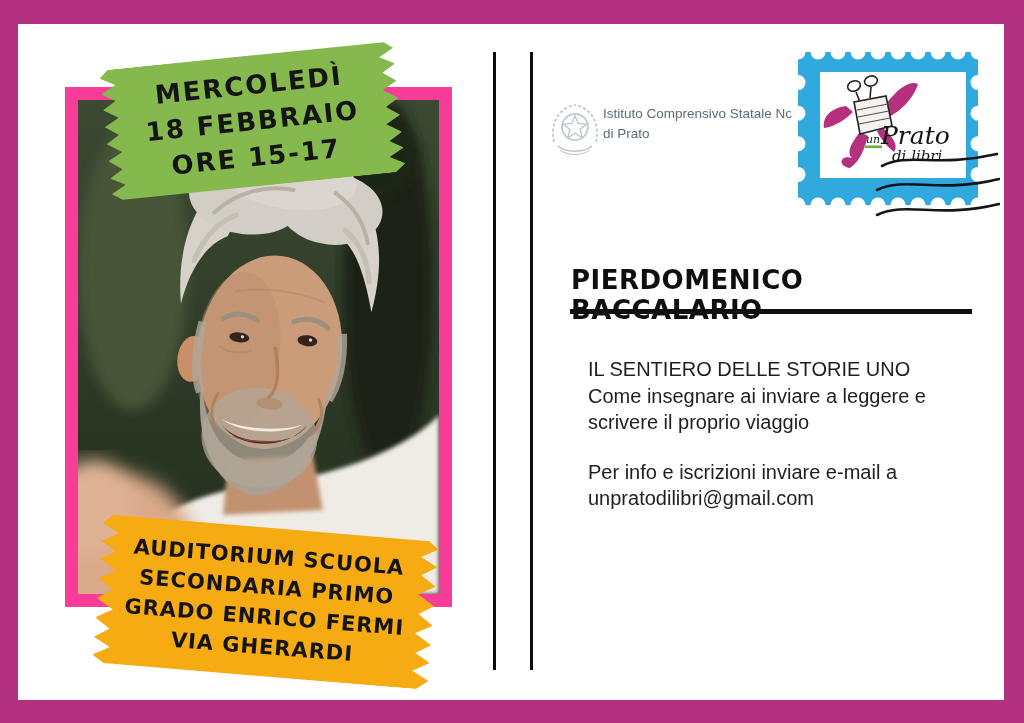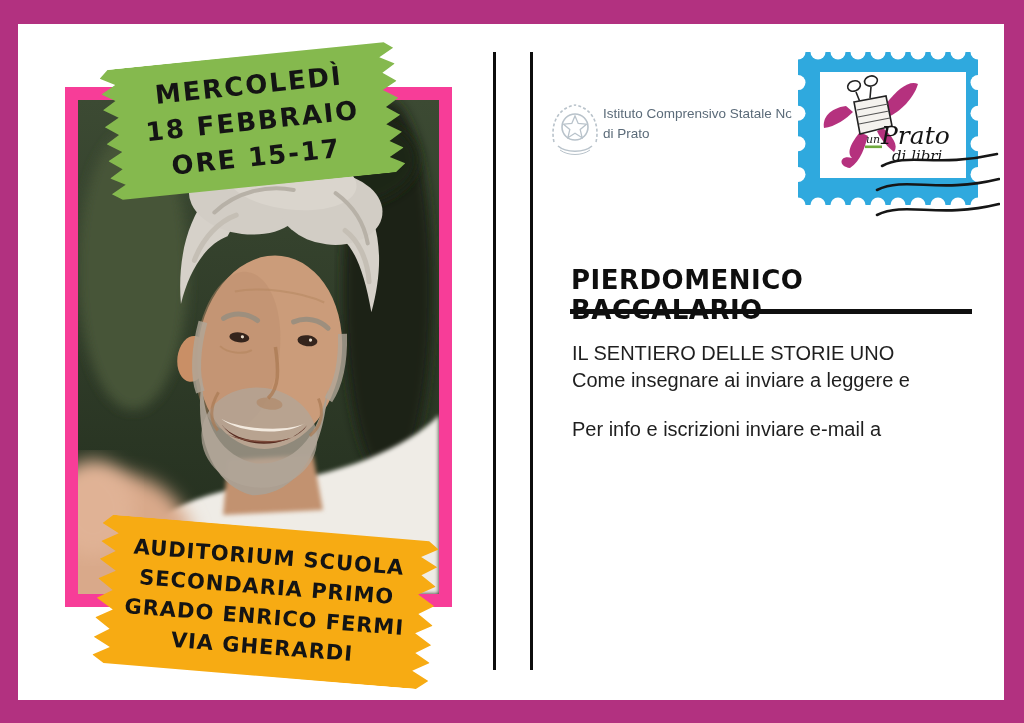--- a/index.html
+++ b/index.html
@@ -36,21 +36,21 @@
   .inst span{display:block;}
 
   
   .stamp{position:absolute;left:780px;top:40px;text-decoration:underline;}
 
   
   .speaker-title{position:absolute;left:571px;top:265px;width:430px;
     font-family:"DejaVu Sans",sans-serif;font-weight:bold;font-size:26px;letter-spacing:.5px;color:#0f0f0f;}
   .title-underline{position:absolute;left:570px;top:309px;width:402px;height:5px;background:#0f0f0f;}
   .body-text{position:absolute;left:572px;top:340px;width:430px;font-size:20px;line-height:26.5px;color:#1f1f1f;}
-  .body-text p{margin:0;}
+  .body-text p{margin:16px;}
   .body-text p + p{margin-top:23px;}
   .body-text span{display:block;}
 </style>
 </head>
 <body>
 
 <div class="poster">
   <div class="card"></div>
 
   <div class="photo-frame">
@@ -228,18 +228,20 @@
     </svg>
   </div>
 
   <div class="speaker-title">PIERDOMENICO BACCALARIO</div>
   <div class="title-underline"></div>
 
   <div class="body-text">
     <p>
       <span>IL SENTIERO DELLE STORIE UNO</span>
       <span>Come insegnare ai inviare a leggere e</span>
+      <span>scrivere il proprio viaggio</span>
     </p>
     <p>
       <span>Per info e iscrizioni inviare e-mail a</span>
+      <span>unpratodilibri@gmail.com</span>
     </p>
   </div>
 </div>
 
 </body></html>

